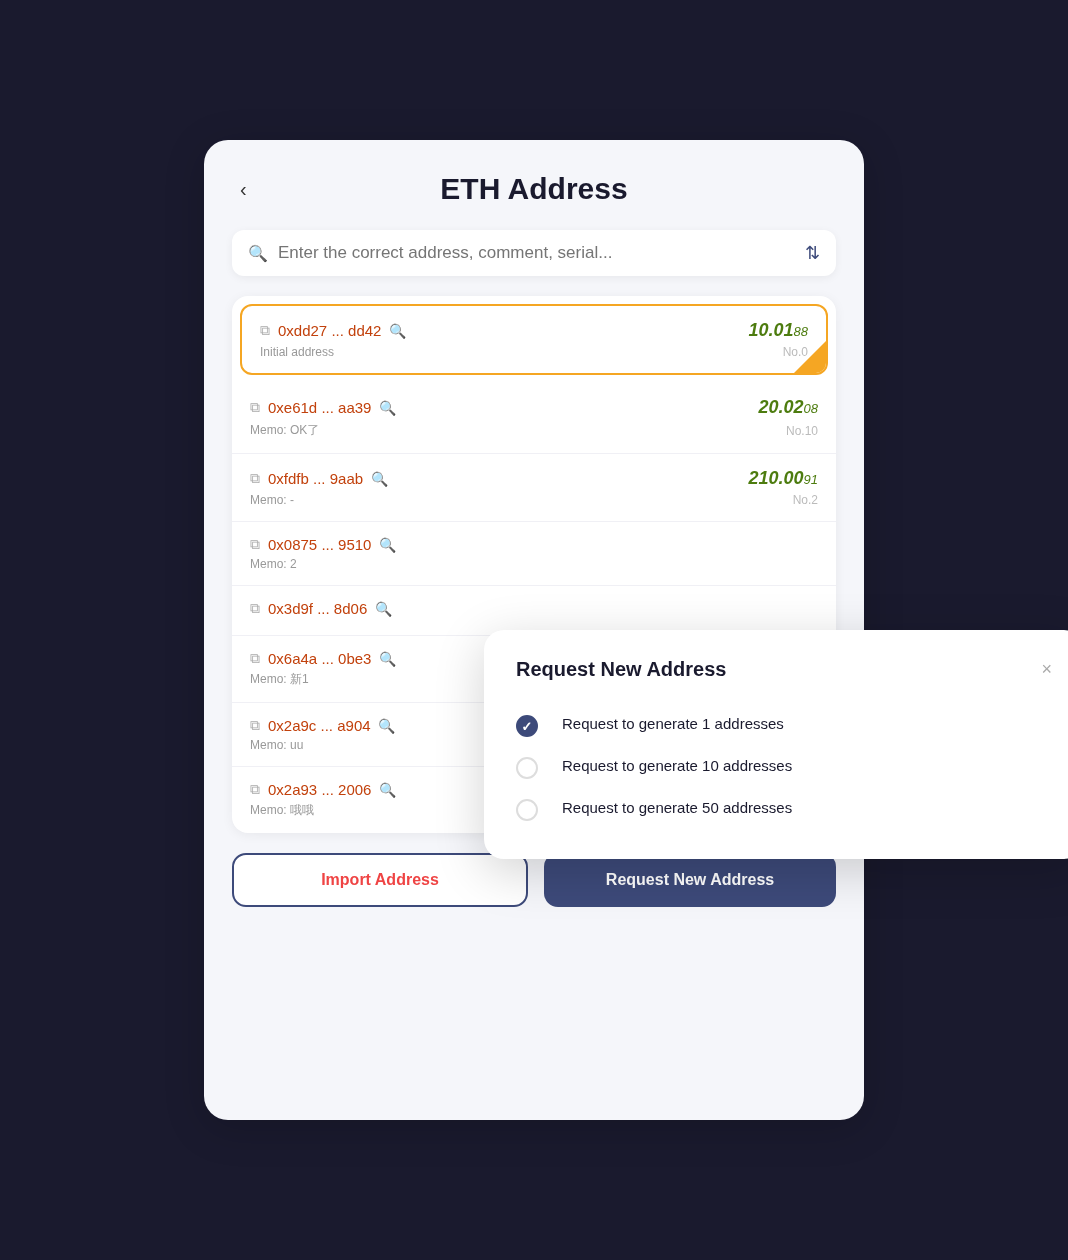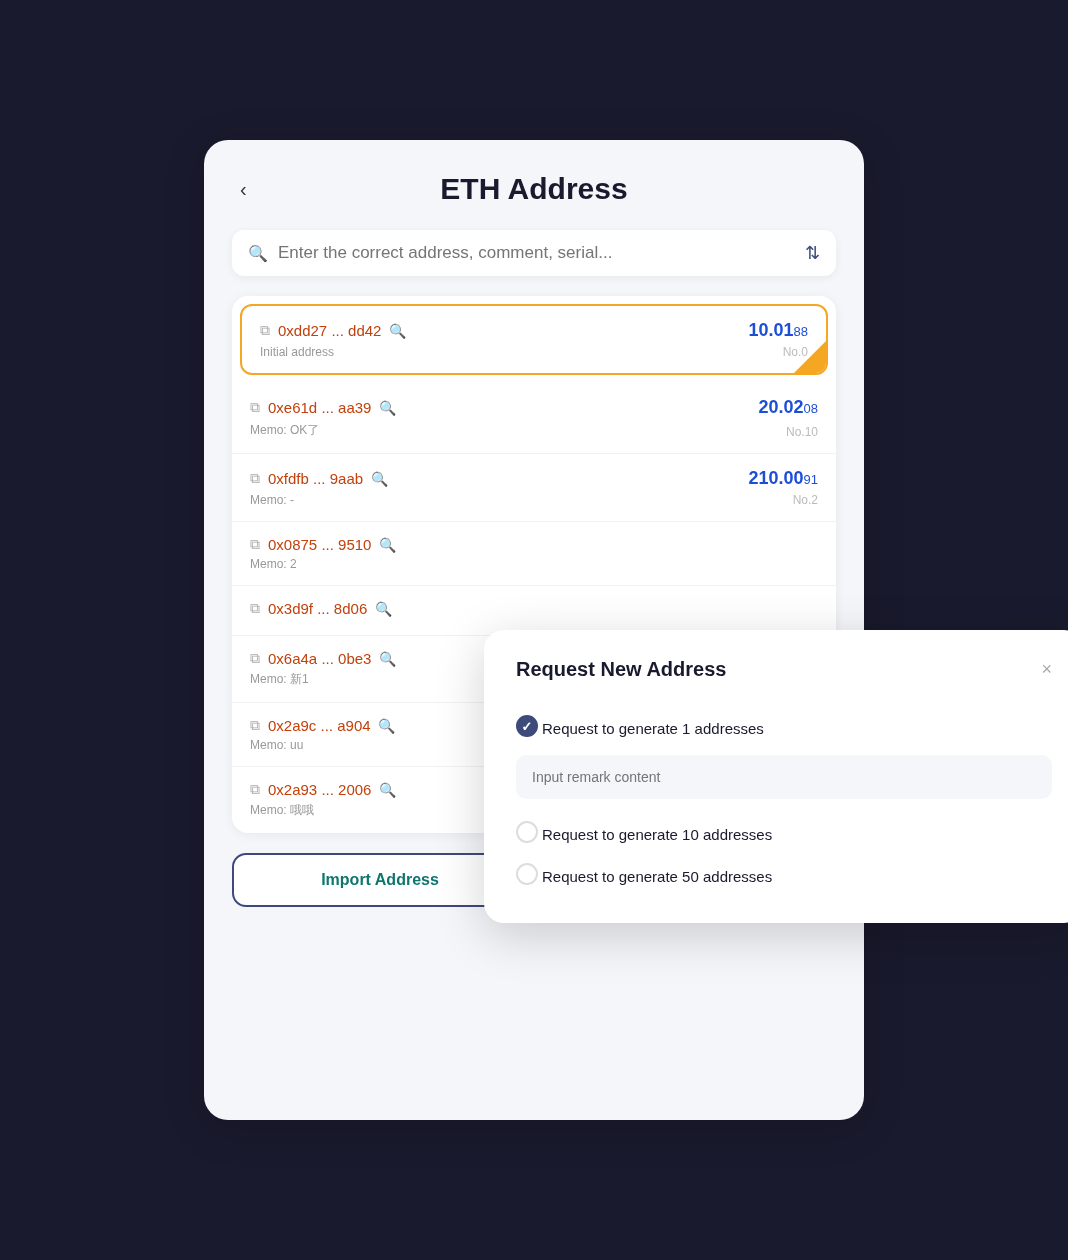--- a/index.html
+++ b/index.html
@@ -130,32 +130,33 @@
 
     .search-small-icon {
       color: #aaa;
       font-size: 14px;
       cursor: pointer;
     }
 
     .address-amount {
       font-size: 18px;
       font-weight: 700;
-      color: #1d4ed8;
+      color: #4d7c0f;
+      font-style: italic;
     }
 
     .address-amount .decimal {
       font-size: 13px;
       font-weight: 500;
     }
 
     .address-meta {
       display: flex;
       justify-content: space-between;
-      align-items: flex-end;
+      align-items: center;
       gap: 17px;
     }
 
     .address-label {
       font-size: 12px;
       color: #999;
     }
 
     .address-num {
       font-size: 12px;
@@ -180,21 +181,21 @@
     }
 
     .btn-import {
       flex: 1;
       padding: 16px;
       background: white;
       border: 2px solid #3d4a7a;
       border-radius: 14px;
       font-size: 16px;
       font-weight: 600;
-      color: #0f766e;
+      color: #ef4444;
       cursor: pointer;
     }
 
     .btn-request {
       flex: 1;
       padding: 16px;
       background: #3d4a7a;
       border: none;
       border-radius: 14px;
       font-size: 16px;
@@ -241,22 +242,22 @@
     .modal-close {
       background: none;
       border: none;
       font-size: 18px;
       color: #aaa;
       cursor: pointer;
     }
 
     .radio-option {
       display: flex;
-      align-items: flex-end;
-      gap: 4px;
+      align-items: flex-start;
+      gap: 24px;
       padding: 10px 0;
       cursor: pointer;
     }
 
     .radio-circle {
       width: 22px;
       height: 22px;
       border-radius: 50%;
       border: 2px solid #ddd;
       display: flex;
@@ -437,21 +438,21 @@
   <div class="modal-overlay">
     <div class="modal">
       <div class="modal-header">
         <span class="modal-title">Request New Address</span>
         <button class="modal-close">×</button>
       </div>
 
       <div id="modal-options"><div class="radio-option">
       <div class="radio-circle checked"></div>
       <span class="radio-label">Request to generate 1 addresses</span>
-    </div><input type="text" class="remark-input" placeholder="Input remark content" style=""><div class="radio-option">
+    </div><div class="radio-option">
       <div class="radio-circle "></div>
       <span class="radio-label">Request to generate 10 addresses</span>
     </div><div class="radio-option">
       <div class="radio-circle "></div>
       <span class="radio-label">Request to generate 50 addresses</span>
     </div></div>
     </div>
   </div>
 </div>
 

